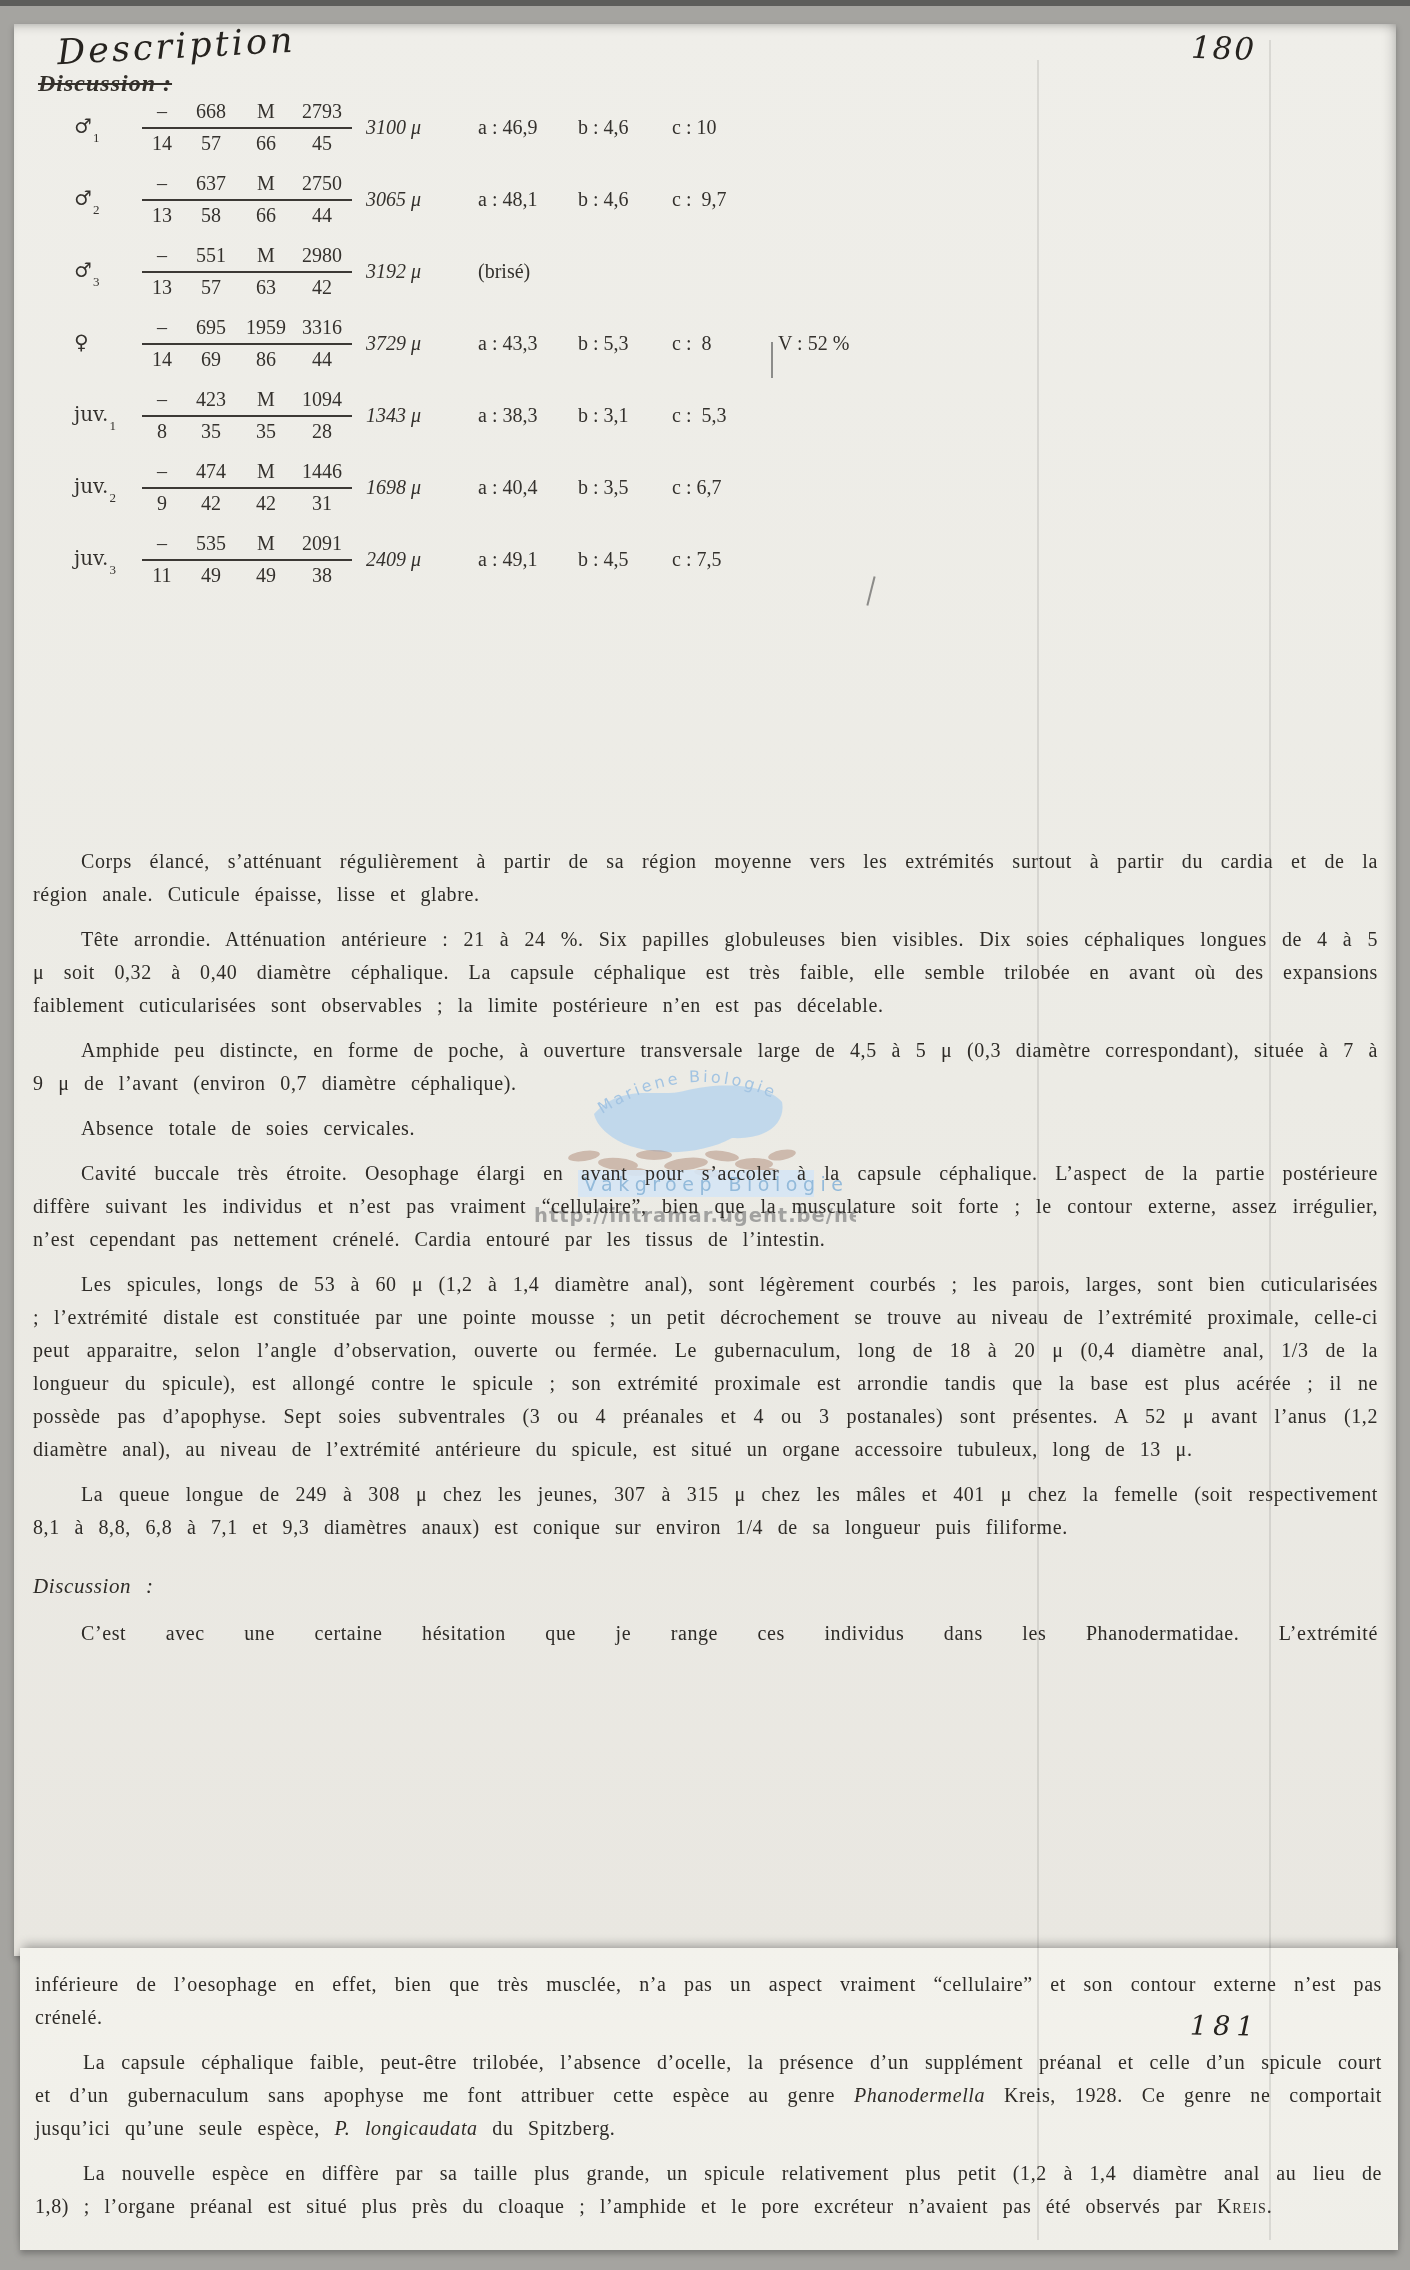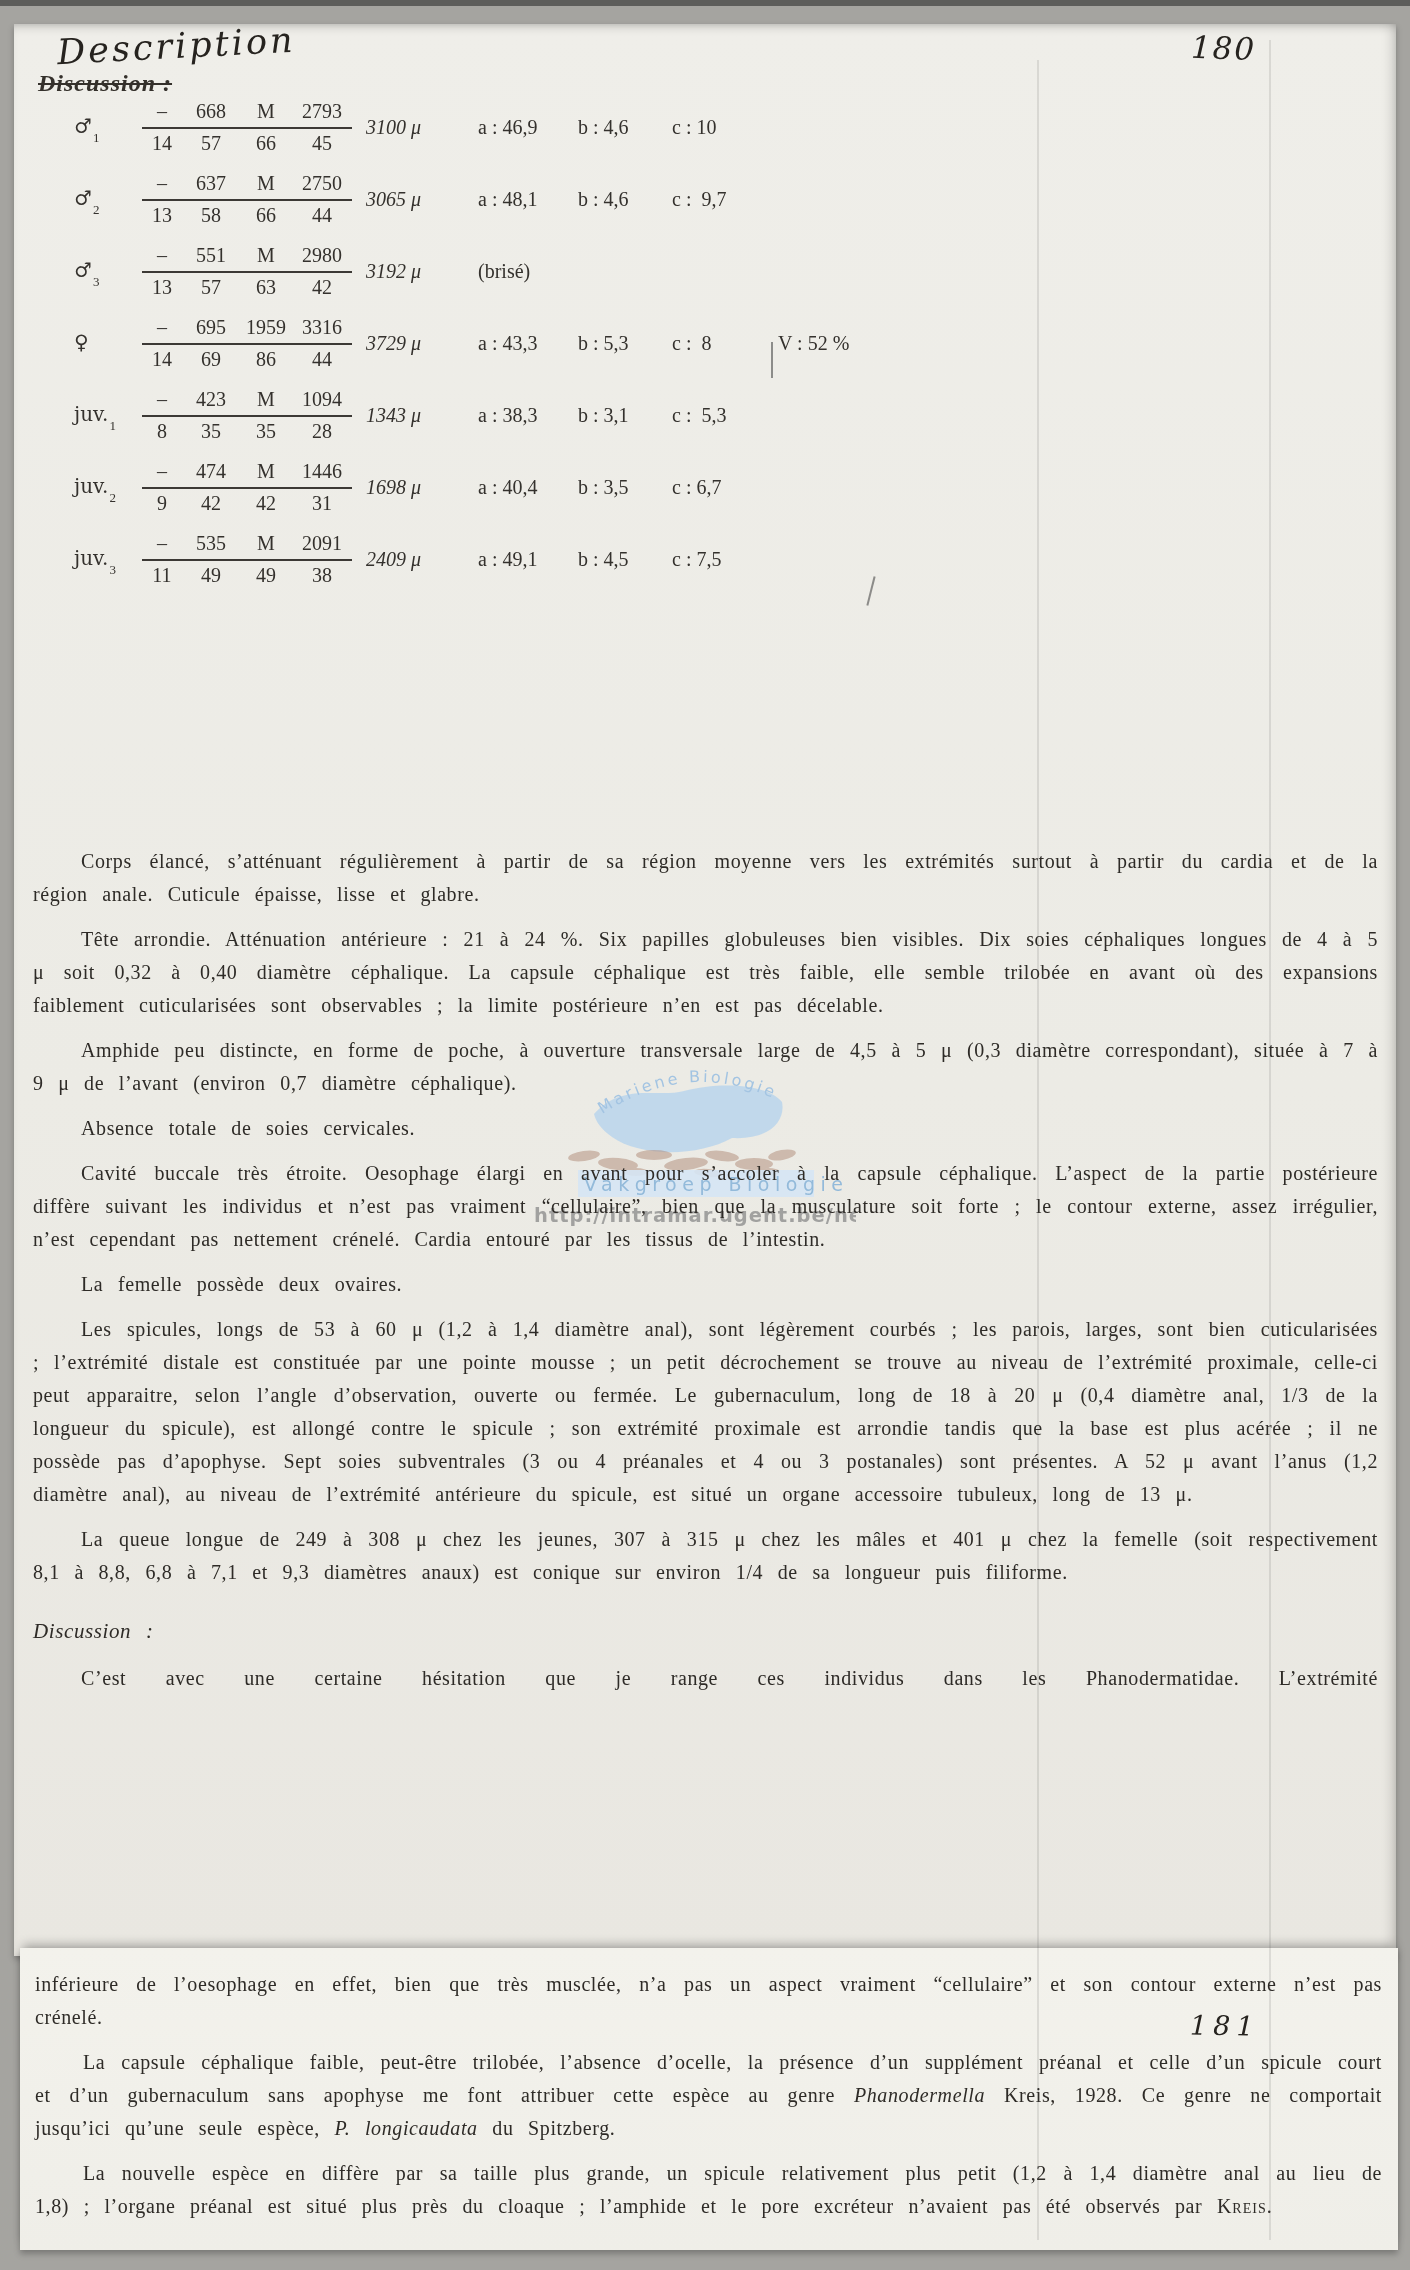--- a/index.html
+++ b/index.html
@@ -268,21 +268,20 @@
     </svg>
   </div>
 
   <div class="bodytext">
     <div>
         <p class="para"><span class="run-n">Corps élancé, s’atténuant régulièrement à partir de sa région moyenne vers les extrémités surtout à partir du cardia et de la région anale. Cuticule épaisse, lisse et glabre.</span></p>
         <p class="para"><span class="run-n">Tête arrondie. Atténuation antérieure : 21 à 24 %. Six papilles globuleuses bien visibles. Dix soies céphaliques longues de 4 à 5 μ soit 0,32 à 0,40 diamètre céphalique. La capsule céphalique est très faible, elle semble trilobée en avant où des expansions faiblement cuticularisées sont observables ; la limite postérieure n’en est pas décelable.</span></p>
         <p class="para"><span class="run-n">Amphide peu distincte, en forme de poche, à ouverture transversale large de 4,5 à 5 μ (0,3 diamètre correspondant), située à 7 à 9 μ de l’avant (environ 0,7 diamètre céphalique).</span></p>
         <p class="para"><span class="run-n">Absence totale de soies cervicales.</span></p>
         <p class="para"><span class="run-n">Cavité buccale très étroite. Oesophage élargi en avant pour s’accoler à la capsule céphalique. L’aspect de la partie postérieure diffère suivant les individus et n’est pas vraiment “cellulaire”, bien que la musculature soit forte ; le contour externe, assez irrégulier, n’est cependant pas nettement crénelé. Cardia entouré par les tissus de l’intestin.</span></p>
-        <p class="para"><span class="run-n">La femelle possède deux ovaires.</span></p>
         <p class="para"><span class="run-n">Les spicules, longs de 53 à 60 μ (1,2 à 1,4 diamètre anal), sont légèrement courbés ; les parois, larges, sont bien cuticularisées ; l’extrémité distale est constituée par une pointe mousse ; un petit décrochement se trouve au niveau de l’extrémité proximale, celle-ci peut apparaitre, selon l’angle d’observation, ouverte ou fermée. Le gubernaculum, long de 18 à 20 μ (0,4 diamètre anal, 1/3 de la longueur du spicule), est allongé contre le spicule ; son extrémité proximale est arrondie tandis que la base est plus acérée ; il ne possède pas d’apophyse. Sept soies subventrales (3 ou 4 préanales et 4 ou 3 postanales) sont présentes. A 52 μ avant l’anus (1,2 diamètre anal), au niveau de l’extrémité antérieure du spicule, est situé un organe accessoire tubuleux, long de 13 μ.</span></p>
         <p class="para"><span class="run-n">La queue longue de 249 à 308 μ chez les jeunes, 307 à 315 μ chez les mâles et 401 μ chez la femelle (soit respectivement 8,1 à 8,8, 6,8 à 7,1 et 9,3 diamètres anaux) est conique sur environ 1/4 de sa longueur puis filiforme.</span></p>
       </div>
     <div class="dheading">Discussion :</div>
     <div>
         <p class="para fill"><span class="run-n">C’est avec une certaine hésitation que je range ces individus dans les Phanodermatidae. L’extrémité</span></p>
       </div>
   </div>
 
   <div class="tick tick1"></div>

